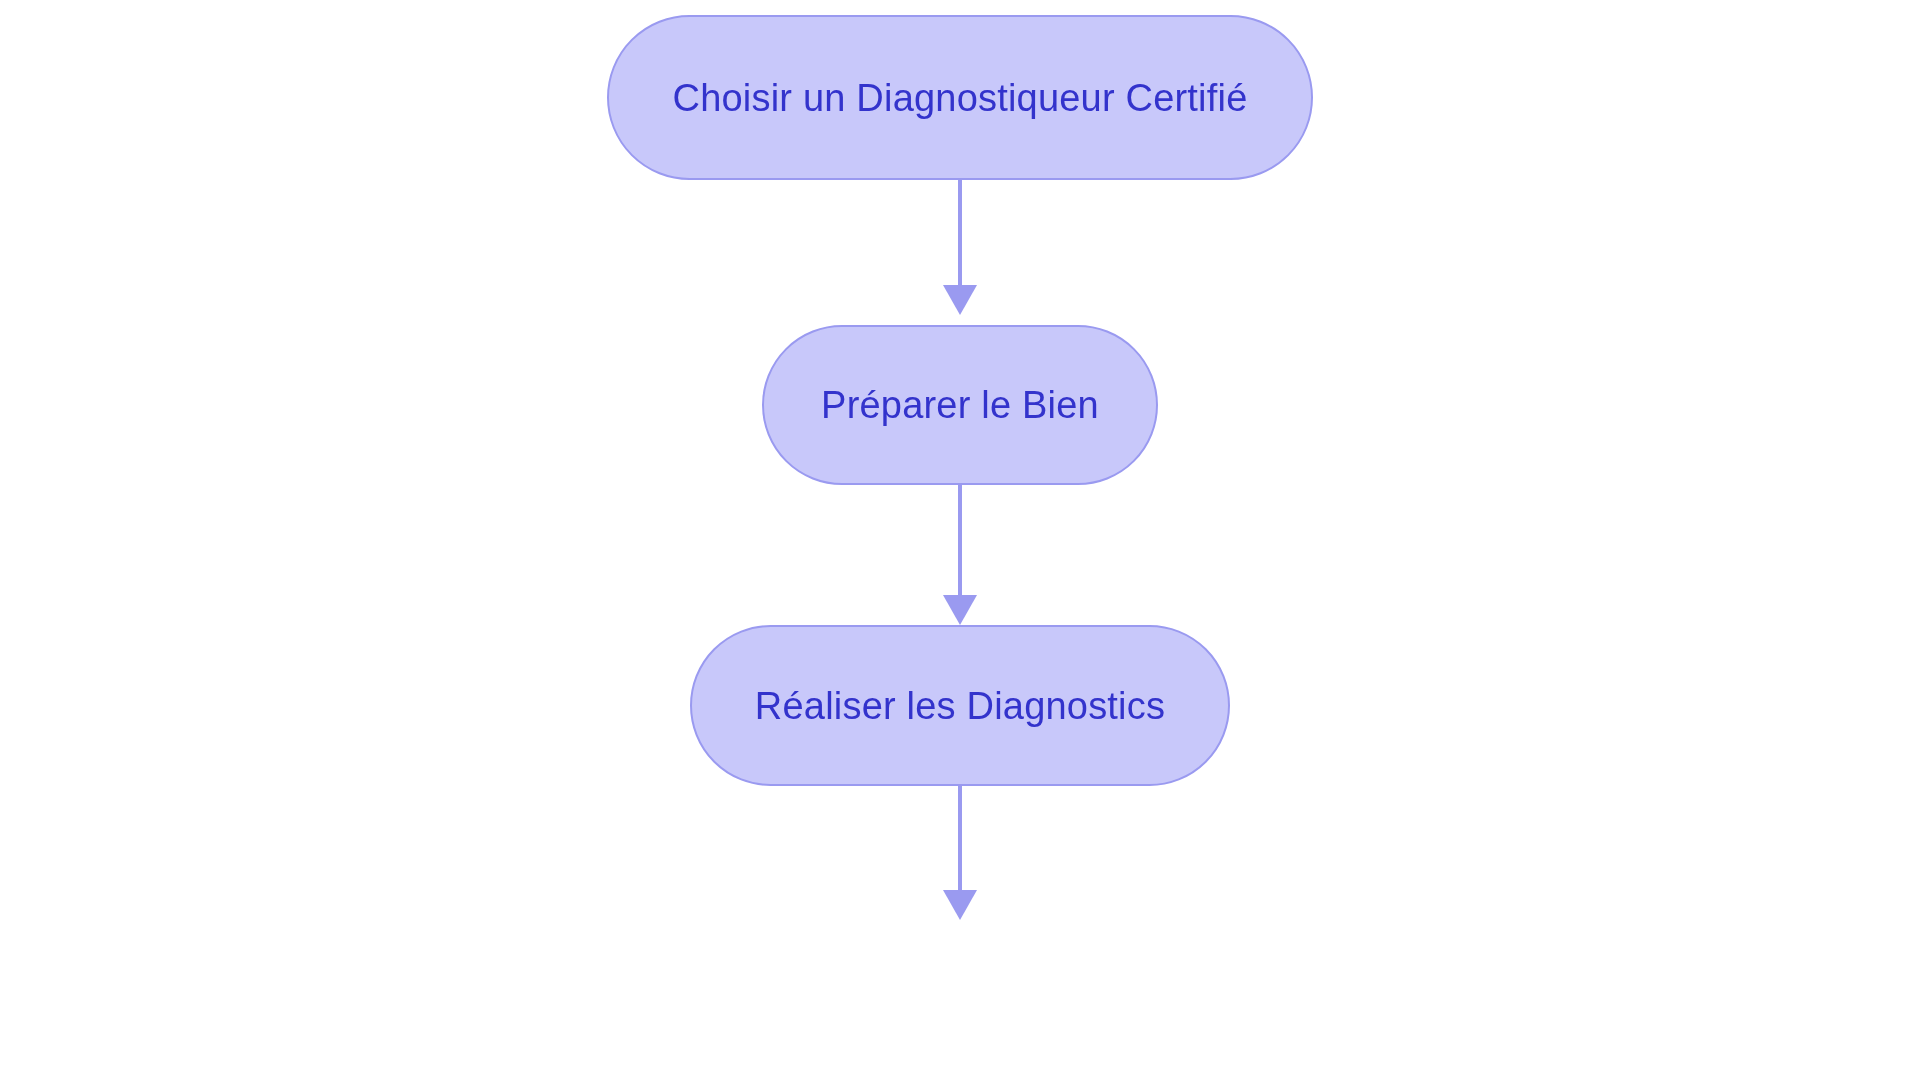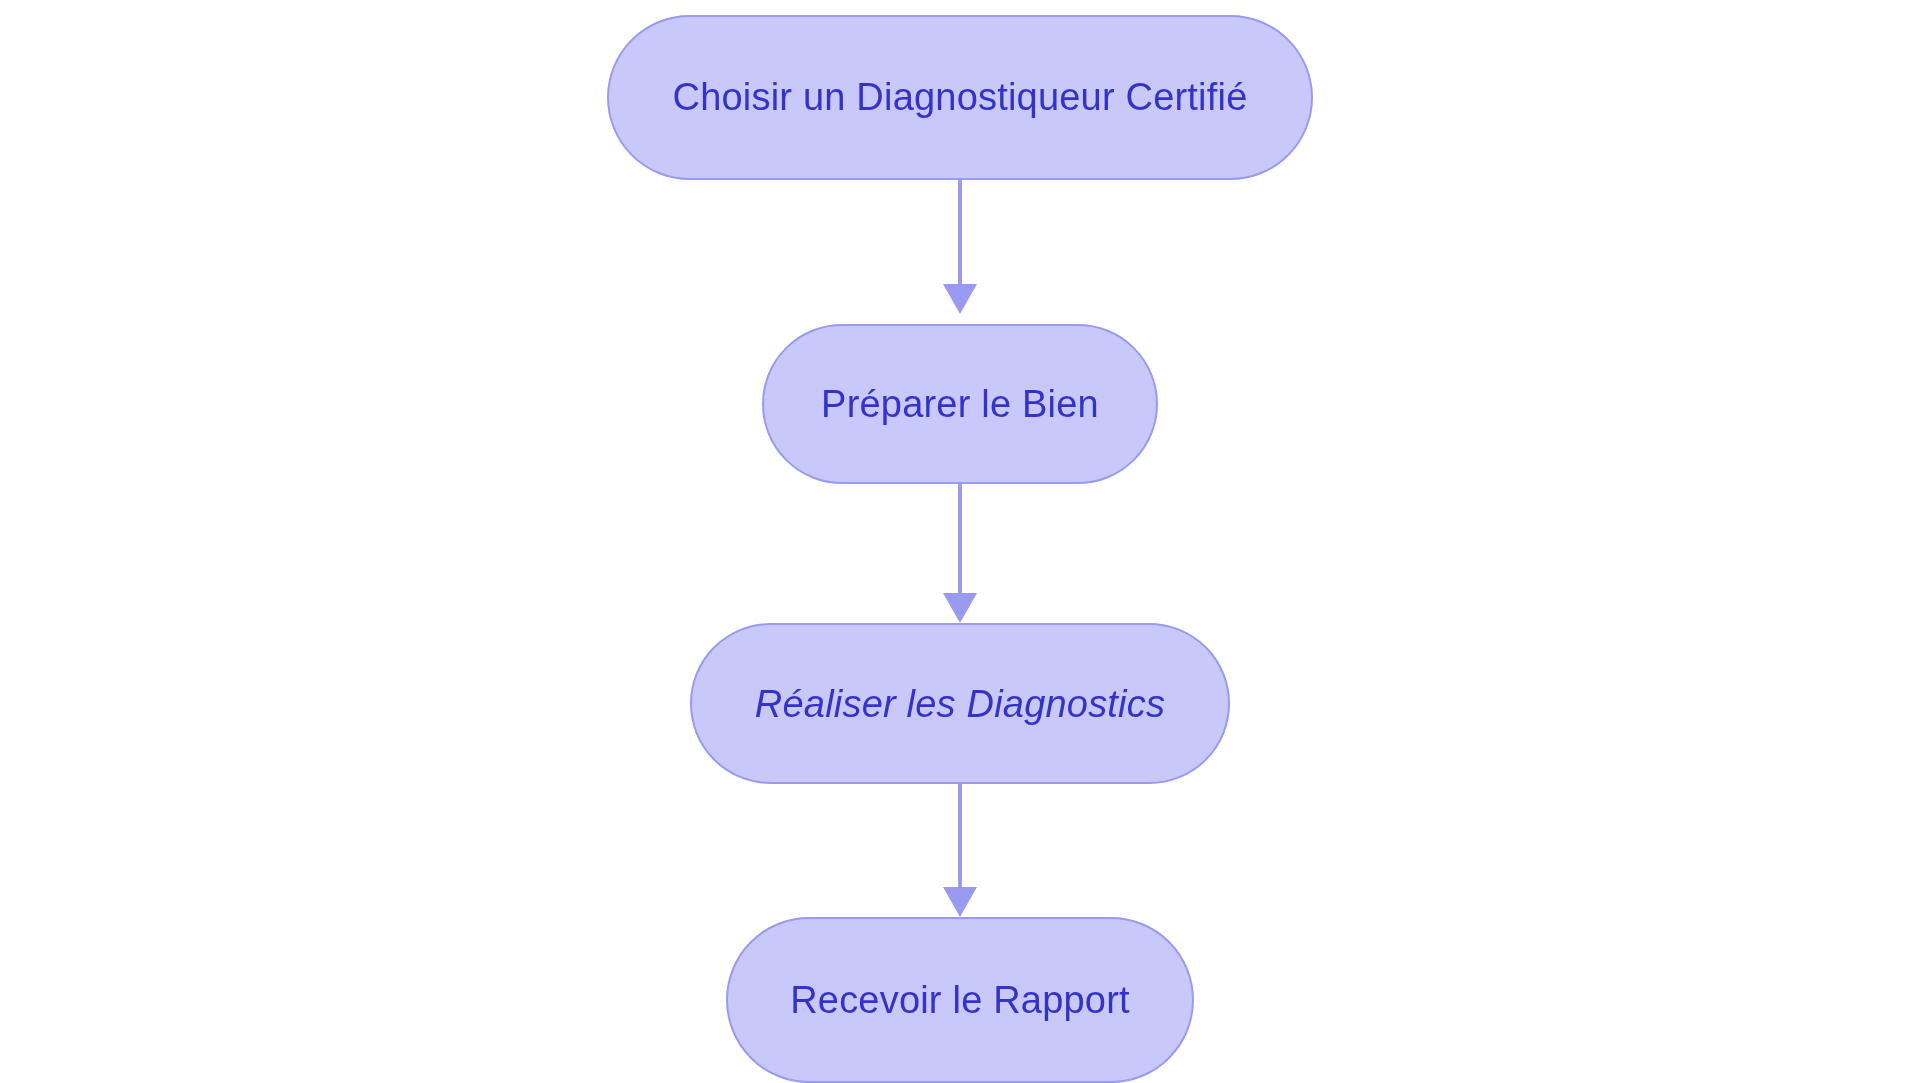--- a/index.html
+++ b/index.html
@@ -53,21 +53,21 @@
   .node-label {
     color: #3333cc;
     font-size: 38px;
     line-height: 1;
     padding: 0 46px;
   }
 
   
   .node-1 { width: 706px; height: 165px; margin-top: 15px; }
   .node-2 { width: 396px; height: 160px; margin-top: 10px; }
-  .node-3 { width: 540px; height: 161px; font-style: italic; }
+  .node-3 { width: 540px; height: 161px; }
   .node-4 { width: 468px; height: 166px; }
 
   .connector {
     position: relative;
     width: 40px;
     display: flex;
     flex-direction: column;
     align-items: center;
     justify-content: flex-start;
   }
@@ -115,18 +115,15 @@
 
     <div class="node node-3">
       <span class="node-label">Réaliser les Diagnostics</span>
     </div>
 
     <div class="connector connector-3">
       <div class="connector-line"></div>
       <div class="connector-head"></div>
     </div>
 
-    <div class="node node-4">
-      <span class="node-label">Recevoir le Rapport</span>
-    </div>
 
   </div>
 </div>
 
 </body></html>

